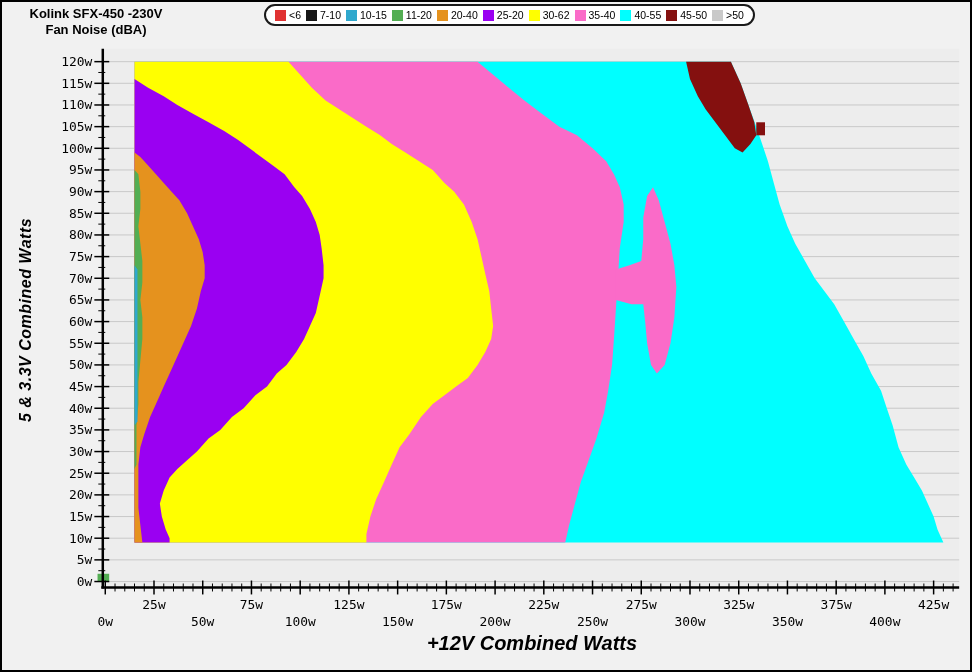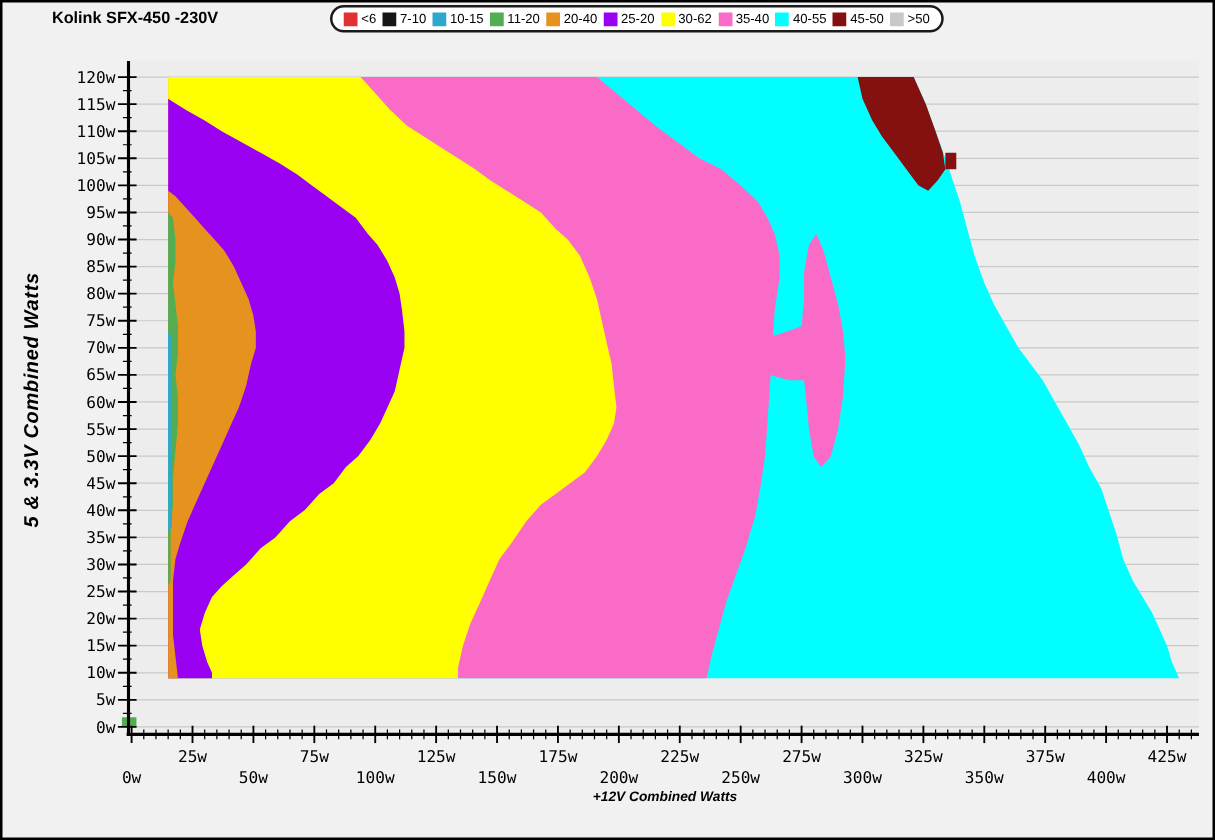--- a/index.html
+++ b/index.html
@@ -2,33 +2,33 @@
 <html><head>
 <meta charset="utf-8">
 <style>
   html,body{margin:0;padding:0;background:#ffffff;font-family:"Liberation Sans",sans-serif;}
   #figure{
     position:relative;width:972px;height:672px;box-sizing:border-box;
     background:#F1F1F1;border:2px solid #000;overflow:hidden;
   }
   #chart-svg{position:absolute;left:0;top:0;width:100%;height:100%;}
   #chart-title{
-    position:absolute;left:16px;top:4px;width:180px;text-align:center;
+    position:absolute;left:4px;top:4px;width:180px;text-align:center;
     font-weight:bold;font-size:13px;line-height:16px;color:#000;
   }
   #legend{
     position:absolute;left:262px;top:2px;height:22px;box-sizing:border-box;
     background:#fff;border:2px solid #1A1A1A;border-radius:12px;
     display:flex;align-items:center;padding:0 9px;gap:5px;white-space:nowrap;
   }
   .legend-item{display:flex;align-items:center;gap:3px;font-size:10.5px;color:#000;}
   .swatch{width:11px;height:11px;display:inline-block;flex:0 0 auto;}
   #x-axis-title{
     position:absolute;left:330px;top:630px;width:400px;text-align:center;
-    font-size:11px;font-weight:bold;font-style:italic;color:#000;
+    font-size:20px;font-weight:bold;font-style:italic;color:#000;
   }
   #y-axis-title{
     position:absolute;left:11px;top:47px;width:26px;height:541px;
     writing-mode:vertical-rl;transform:rotate(180deg);
     display:flex;align-items:center;justify-content:center;
     font-size:16px;font-weight:bold;font-style:italic;color:#000;letter-spacing:.5px;
   }
   .ticktext{font-family:"DejaVu Sans Mono",monospace;font-size:13px;fill:#000;}
 </style>
 </head>
@@ -252,20 +252,21 @@
       <line x1="897.0835000000001" x2="897.0835000000001" y1="585" y2="593" stroke="#000" stroke-width="1"></line>
       <line x1="906.8870000000001" x2="906.8870000000001" y1="585" y2="593" stroke="#000" stroke-width="1"></line>
       <line x1="916.6905" x2="916.6905" y1="585" y2="593" stroke="#000" stroke-width="1"></line>
       <line x1="926.494" x2="926.494" y1="585" y2="593" stroke="#000" stroke-width="1"></line>
       <line x1="946.101" x2="946.101" y1="585" y2="593" stroke="#000" stroke-width="1"></line>
       <line x1="955.9045000000001" x2="955.9045000000001" y1="585" y2="593" stroke="#000" stroke-width="1"></line>
     </svg>
 
   <div id="chart-title">
     <div>Kolink SFX-450 -230V</div>
+    <div>Fan Noise (dBA)</div>
   </div>
 
   <div id="legend">
       <div class="legend-item">
         <span class="swatch" style="background: rgb(224, 50, 50);"></span>
         <span>&lt;6</span>
       </div>
       <div class="legend-item">
         <span class="swatch" style="background: rgb(22, 22, 22);"></span>
         <span>7-10</span>

